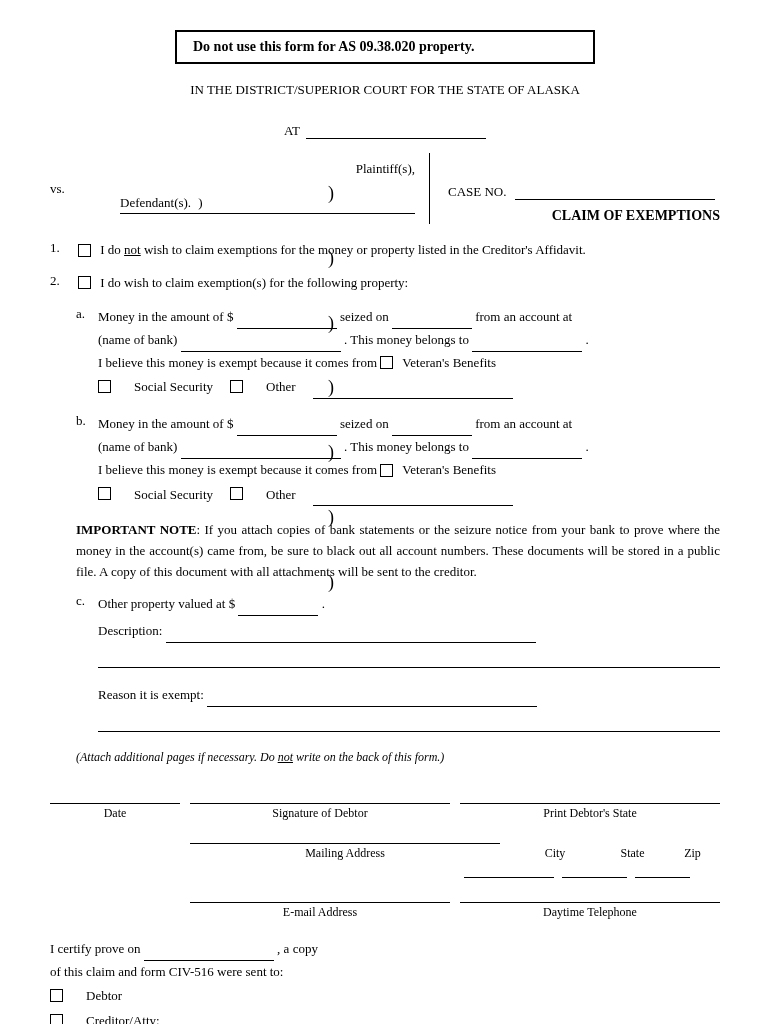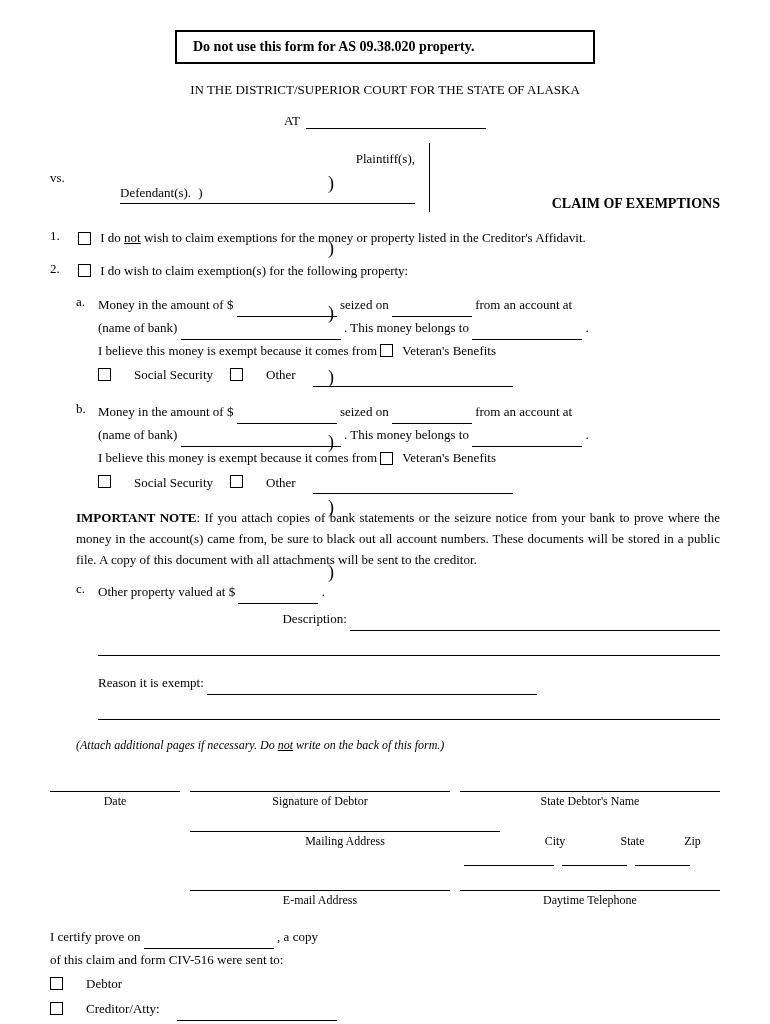--- a/index.html
+++ b/index.html
@@ -16,21 +16,21 @@
       border: 2px solid #000;
       text-align: left;
       padding: 7px 16px;
       margin: 0 auto 18px auto;
       width: 420px;
       font-weight: bold;
       font-size: 14px;
     }
     .court-header {
       text-align: center;
-      margin-bottom: 14px;
+      margin-bottom: 24px;
       font-size: 13px;
     }
     .court-at-line {
       display: flex;
       justify-content: center;
       align-items: center;
       gap: 6px;
       margin-bottom: 14px;
     }
     .underline-field {
@@ -276,20 +276,24 @@
       <span>)</span>
       <span>)</span>
       <span>)</span>
     </div>
     <div class="bottom-border-row" style="width:100%;">
       <span>Defendant(s).</span>
       <span style="margin-left:4px;">)</span>
     </div>
   </div>
   <div class="right-col">
+    <div class="case-no-line">
+      <span>CASE NO.</span>
+      <span class="underline-field-xl" style="min-width:200px;margin-left:8px;">&nbsp;</span>
+    </div>
     <div class="claim-title">CLAIM OF EXEMPTIONS</div>
   </div>
 </div>
 
 <div class="section-body">
 
   <div class="item">
     <span class="item-num">1.</span>
     <div class="item-content">
       <span class="checkbox"></span>
@@ -376,21 +380,21 @@
     </div>
 
     <div class="sub-item">
       <span class="sub-item-label">c.</span>
       <div class="sub-item-content">
         <div>
           <span>Other property valued at $</span>
           <span class="underline-field" style="min-width:80px;">&nbsp;</span>
           <span>.</span>
         </div>
-        <div style="margin-top:4px;text-align:right;">
+        <div style="margin-top:4px;">
           <span>Description:</span>
           <span class="underline-field" style="min-width:370px;display:inline-block;">&nbsp;</span>
         </div>
         <div style="margin-top:2px;">
           <div class="line-block" style="margin-bottom:4px;">&nbsp;</div>
         </div>
         <div style="margin-top:16px;">
           <span>Reason it is exempt:</span>
           <span class="underline-field" style="min-width:330px;display:inline-block;">&nbsp;</span>
         </div>
@@ -413,21 +417,21 @@
     <div class="sig-date-col">
       <div class="sig-line">&nbsp;</div>
       <div class="sig-label">Date</div>
     </div>
     <div class="sig-sig-col">
       <div class="sig-line">&nbsp;</div>
       <div class="sig-label">Signature of Debtor</div>
     </div>
     <div class="sig-name-col">
       <div class="sig-line">&nbsp;</div>
-      <div class="sig-label">State Debtor's Name</div>
+      <div class="sig-label">Print Debtor's State</div>
     </div>
   </div>
 
   <div class="sig-row-bottom">
     <div style="width:130px;">&nbsp;</div>
     <div class="sig-addr-col">
       <div class="sig-line">&nbsp;</div>
       <div class="sig-label">Mailing Address</div>
     </div>
     <div class="sig-city-col">

